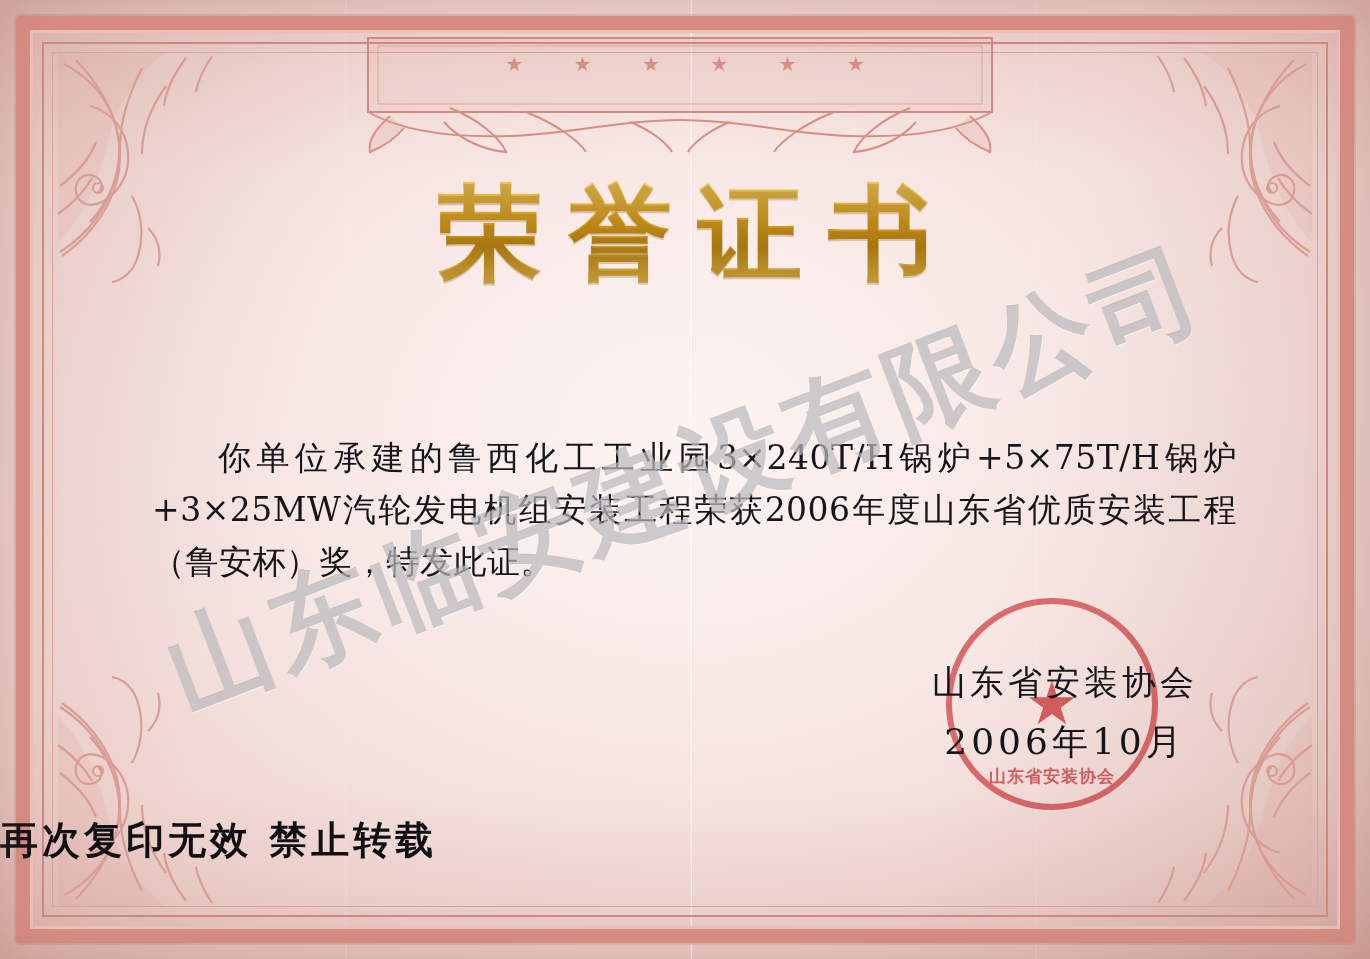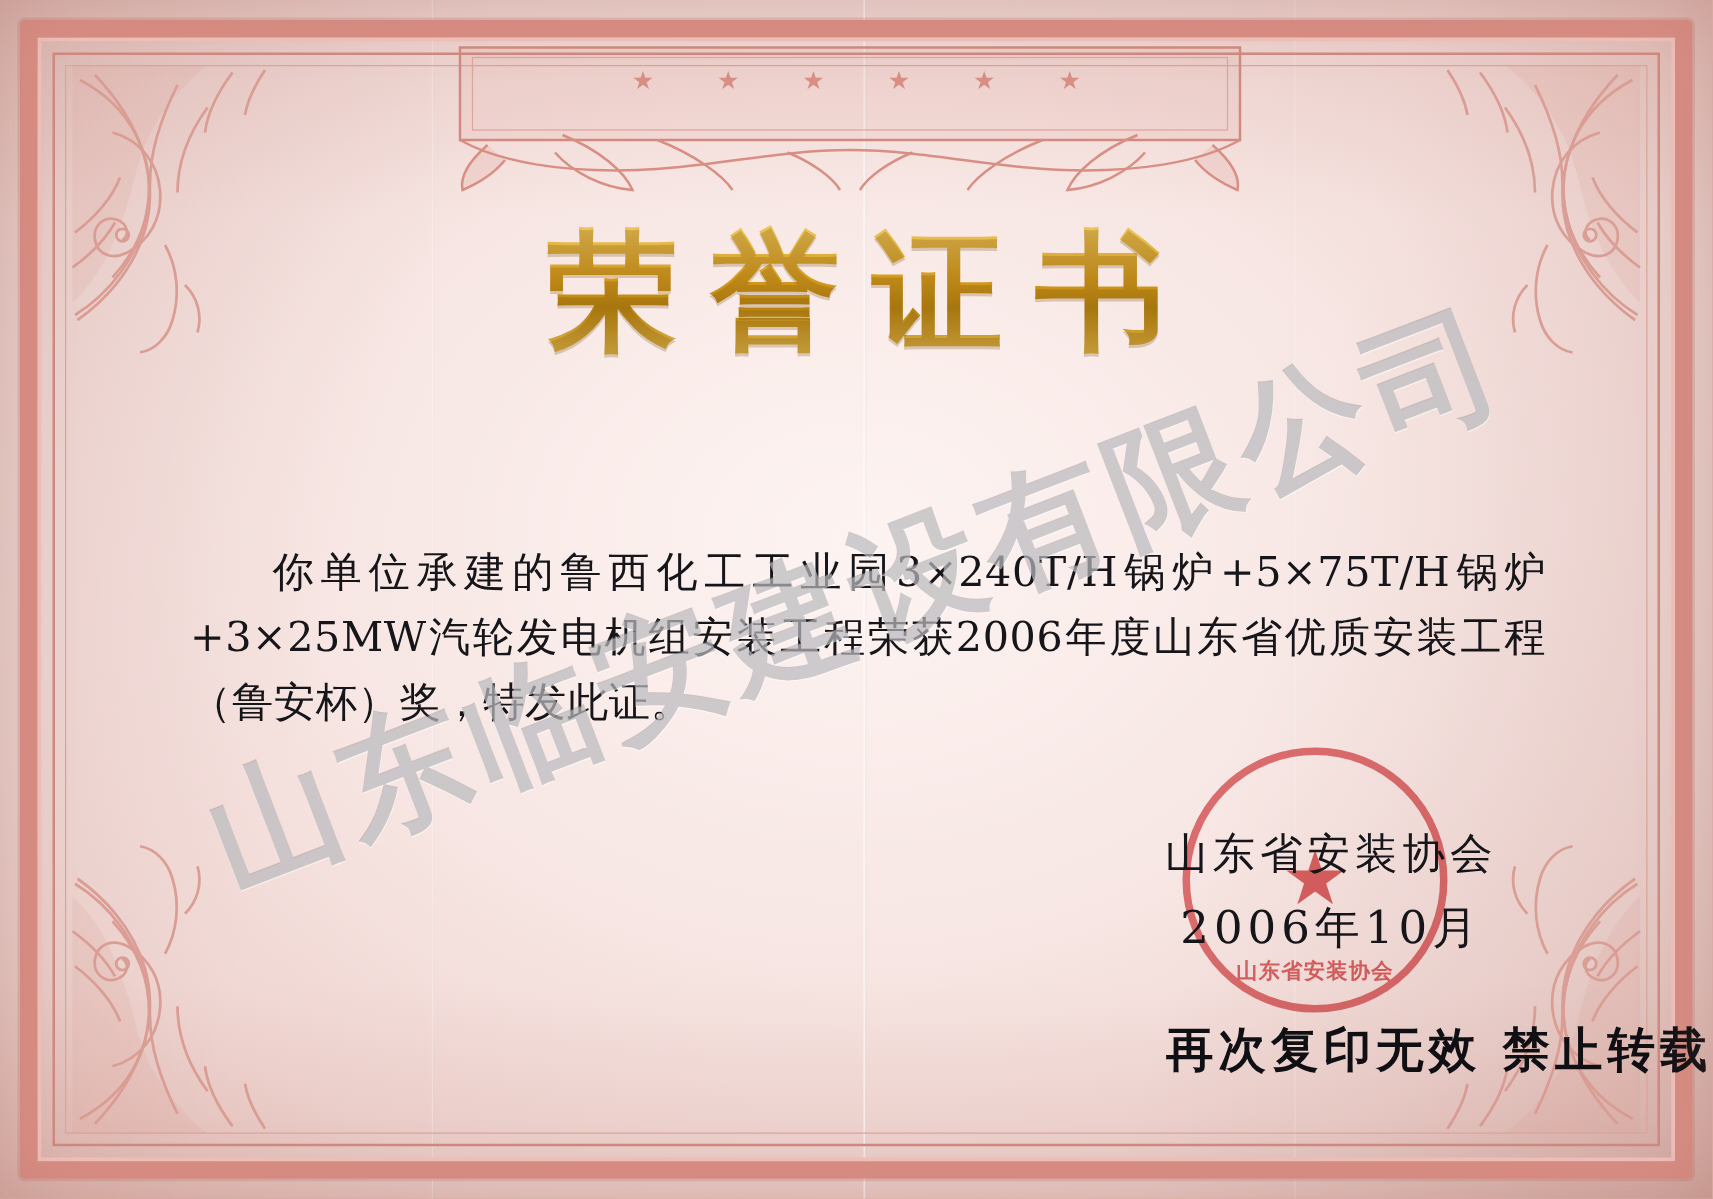--- a/index.html
+++ b/index.html
@@ -107,21 +107,21 @@
   .seal .star{
     position:absolute;left:50%;top:50%;transform:translate(-50%,-52%);
     font-size:60px;line-height:1;color:rgba(206,32,36,.8);
   }
   .seal .bottom-text{
     position:absolute;left:0;right:0;bottom:16px;text-align:center;
     font-size:17px;font-weight:700;letter-spacing:1px;
   }
   
   .footer-note{
-    position:absolute;left:0;right:0;top:815px;text-align:right;
+    position:absolute;left:0;right:0;top:815px;text-align:left;
     font-family:"DejaVu Serif","Liberation Serif",serif;
     font-size:38px;font-weight:700;color:#101014;letter-spacing:4px;
   }
   
   .watermark{
     position:absolute;left:50%;top:50%;
     transform:translate(-50%,-50%) rotate(-21deg);
     white-space:nowrap;
     font-family:"DejaVu Sans","Liberation Sans",sans-serif;
     font-size:104px;font-weight:700;letter-spacing:6px;

